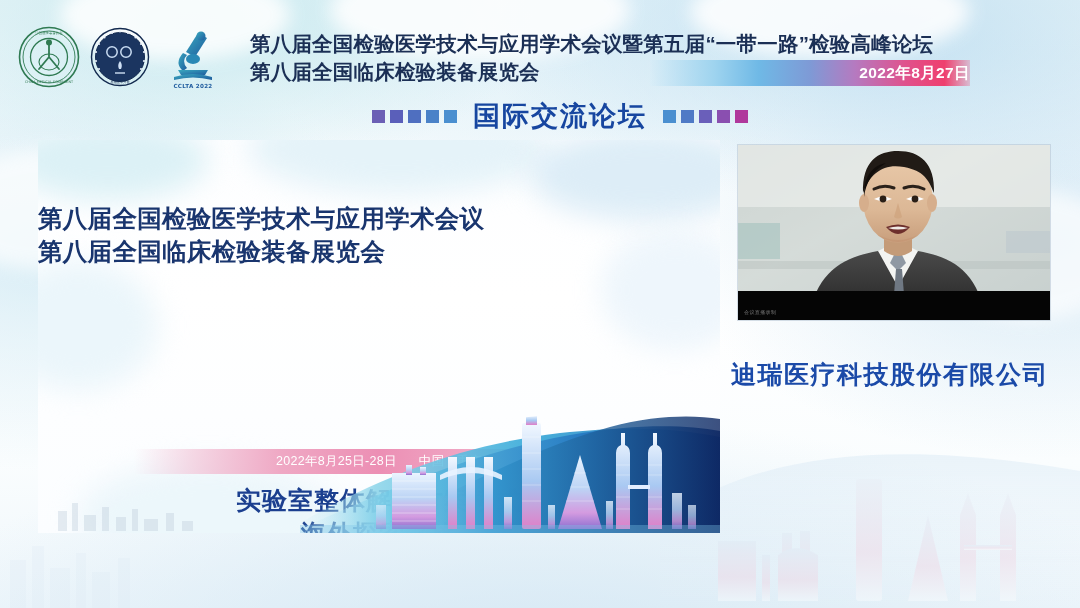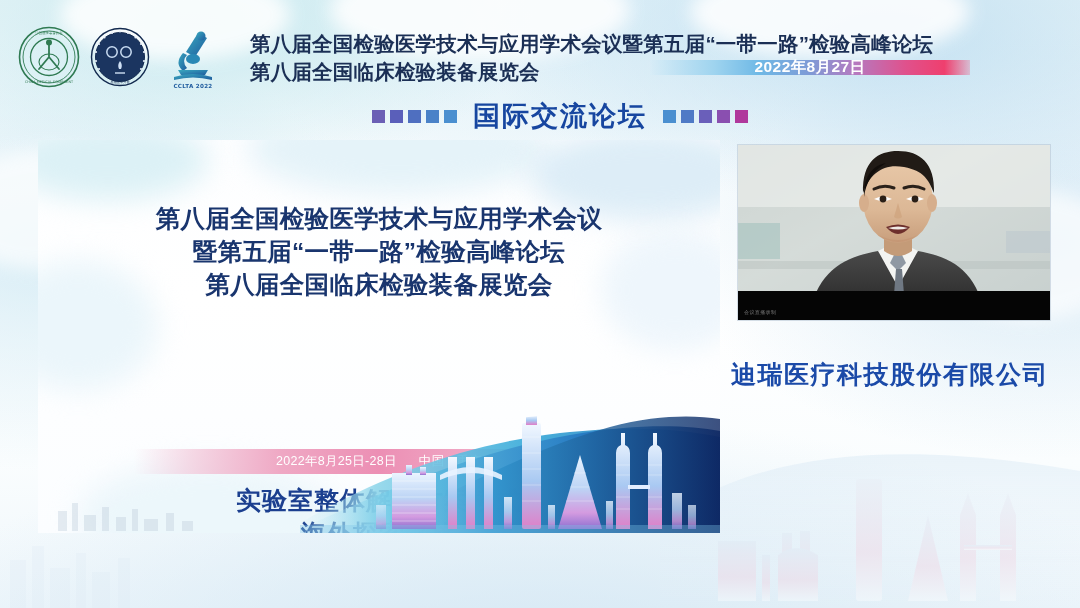--- a/index.html
+++ b/index.html
@@ -41,31 +41,31 @@
 
   #logos { position:absolute; left:18px; top:26px; display:flex; align-items:center; gap:10px; }
   .logo-badge { position:relative; }
 
   #header-titles { position:absolute; left:250px; top:30px; width:720px; }
   .hdr-line {
     font-size:20.5px; font-weight:bold; color:#1b2f55;
     letter-spacing:.2px; line-height:28px; white-space:nowrap;
   }
   #date-band {
-    position:absolute; left:650px; top:60px; width:320px; height:15px;
+    position:absolute; left:650px; top:60px; width:320px; height:26px;
     background:linear-gradient(90deg,
        rgba(214,238,250,.25) 0%,
        #9fd4ef 20%,
        #6fb9e6 34%,
        #7e9ad6 50%,
        #b57ac0 64%,
        #e0518c 80%,
        #ef3f6e 92%,
        rgba(239,63,110,.25) 100%);
-    display:flex; align-items:center; justify-content:center;
+    display:flex; align-items:center; justify-content:flex-end;
   }
   #date-band-text { color:#ffffff; font-size:15.5px; font-weight:bold; letter-spacing:.4px; }
 
   #forum-row {
     position:absolute; left:0; top:98px; width:1080px;
     display:flex; align-items:center; justify-content:center; gap:16px;margin-left:20px;
   }
   .sq-group { display:flex; gap:5px; }
   .sq { width:13px; height:13px; }
   #forum-title {
@@ -74,21 +74,21 @@
 
   
   #slide {
     position:absolute; left:38px; top:140px; width:682px; height:393px;
     background:linear-gradient(180deg,#fdfeff 0%,#ffffff 40%,#fbfdff 100%);
     overflow:hidden;
   }
   #slide-clouds { position:absolute; inset:0; }
   #slide-clouds .c { position:absolute; border-radius:50%; filter:blur(14px); }
 
-  #slide-title { position:absolute; left:0; top:62px; width:682px; text-align:center; }
+  #slide-title { position:absolute; left:0; top:62px; width:682px; text-align:left; }
   .slide-title-line {
     font-size:24.5px; font-weight:bold; color:#19356e;
     line-height:33px; letter-spacing:.3px; white-space:nowrap;
   }
 
   #slide-date-band {
     position:absolute; left:96px; top:309px; width:490px; height:25px;
     background:linear-gradient(90deg,
        rgba(244,214,228,0) 0%,
        rgba(243,196,215,.65) 12%,
@@ -289,21 +289,20 @@
       <div class="c" style="left:-30px;top:-20px;width:200px;height:80px;background:rgba(214,238,245,.85);"></div>
       <div class="c" style="left:210px;top:-36px;width:300px;height:90px;background:rgba(222,240,248,.8);"></div>
       <div class="c" style="right:-40px;top:-10px;width:230px;height:90px;background:rgba(206,230,244,.7);"></div>
       <div class="c" style="left:-40px;top:120px;width:160px;height:130px;background:rgba(228,243,249,.75);"></div>
       <div class="c" style="right:-30px;top:90px;width:150px;height:120px;background:rgba(226,240,250,.6);"></div>
       <div class="c" style="left:40px;bottom:-40px;width:260px;height:110px;background:rgba(230,244,250,.7);"></div>
     </div>
 
     <div id="slide-title">
       <div class="slide-title-line">第八届全国检验医学技术与应用学术会议</div>
-      <div class="slide-title-line">暨第五届“一带一路”检验高峰论坛</div>
       <div class="slide-title-line">第八届全国临床检验装备展览会</div>
     </div>
 
     <div id="slide-date-band">
       <span>2022年8月25日-28日</span>
       <span>中国 · 重庆</span>
     </div>
 
     <div id="slide-topic">
       <div class="slide-topic-line">实验室整体解决方案模式</div>

